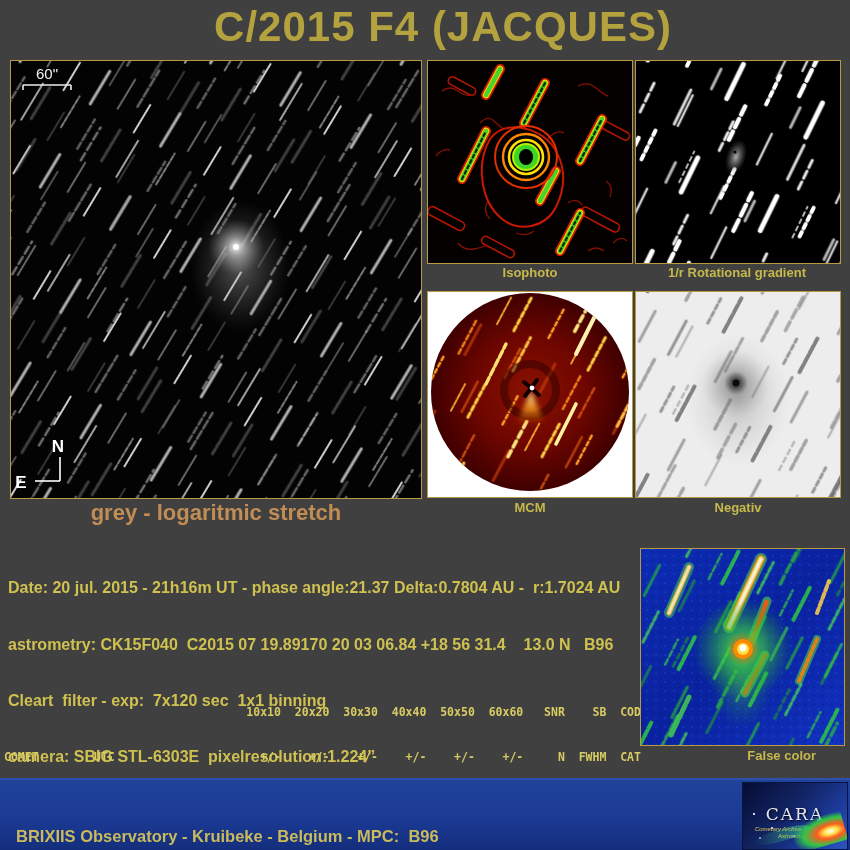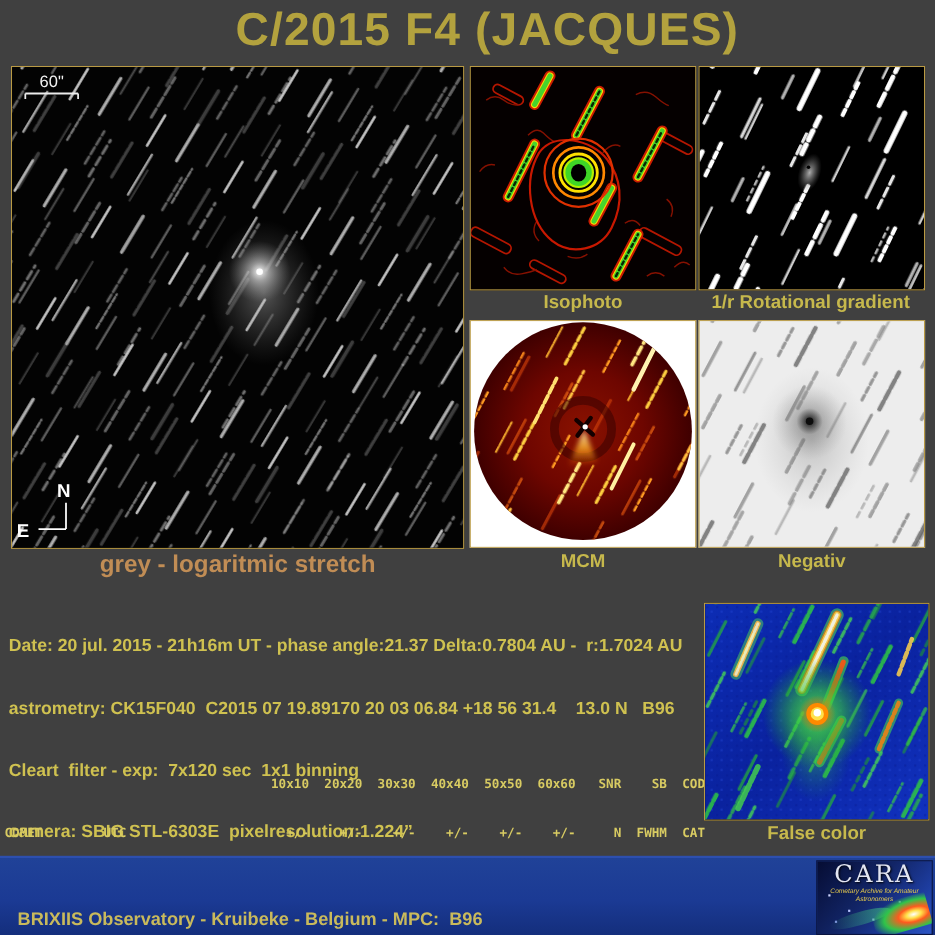--- a/index.html
+++ b/index.html
@@ -2,38 +2,38 @@
 <html><head>
 <meta charset="utf-8">
 <style>
   html,body { margin:0; padding:0; background:#000; }
   .stage { position:relative; width:850px; height:850px; background:#404040; overflow:hidden;
            font-family:"Liberation Sans",sans-serif;padding-left:36px; }
   .title { position:absolute; top:3px; left:0; width:100%; text-align:center;
            color:#b3a23e; font-size:42px; font-weight:bold; letter-spacing:1px; }
   .panel { position:absolute; border:1px solid #b99a44; background:#000; }
   .panel svg { display:block; }
-  .cap { position:absolute; color:#c6b84c; font-weight:bold; font-size:17px; text-align:center; }
+  .cap { position:absolute; color:#c6b84c; font-weight:bold; font-size:13px; text-align:center; }
   .cap-grey { color:#c18d55; font-size:22px; }
   .info { position:absolute; left:8px; top:542px; color:#cfc150; font-weight:bold;
           font-size:16px; line-height:18.7px; white-space:pre; z-index:1; }
   .phot { position:absolute; left:4px; top:676px; color:#d8cb62; font-weight:bold;
           font-family:"DejaVu Sans Mono",monospace; font-size:11.5px; line-height:14.7px;
           white-space:pre; z-index:1; }
   .fc-panel { z-index:5; }
   .footer { position:absolute; top:778px; left:0; width:850px; height:72px;
             background:linear-gradient(180deg,#204298 0%,#1b3a94 55%,#142e7c 100%);
             border-top:2px solid #2d4fae; box-sizing:border-box; z-index:6; }
   .footer-text { padding:4px 0 0 16px; color:#c9ba5c; font-weight:bold; font-size:16.5px;
                  line-height:21px; white-space:pre; }
   .cara { position:absolute; right:2px; top:2px; width:104px; height:66px; overflow:hidden;
           background:linear-gradient(130deg,#060d33 0%,#122567 45%,#1d3c9e 75%,#2c55c4 100%);
           border:1px solid #0a1440; }
-  .cara-title { font-family:"DejaVu Serif",serif; font-size:22px; color:#e3e6f2; text-align:center;
-                margin-top:1px; letter-spacing:2px; text-shadow:1px 1px 2px #000; line-height:24px; }
+  .cara-title { font-family:"DejaVu Serif",serif; font-size:17px; color:#e3e6f2; text-align:center;
+                margin-top:19px; letter-spacing:2px; text-shadow:1px 1px 2px #000; line-height:24px; }
   .cara-sub { font-size:6px; font-style:italic; color:#e4c94e; text-align:center; line-height:7px; }
   .cara-comet { position:absolute; right:2px; bottom:2px; width:52px; height:30px;
     background:radial-gradient(ellipse at 72% 58%, #ffffff 0%, #ffe14a 13%, #ff5a1e 27%,
                #30c44a 52%, rgba(20,80,200,0) 74%);
     transform:rotate(-16deg); }
   .cara-tail { position:absolute; right:36px; bottom:8px; width:58px; height:12px;
     background:linear-gradient(90deg, rgba(40,190,90,0) 0%, rgba(70,220,130,0.55) 100%);
     transform:rotate(-16deg); border-radius:50%; }
   .cara-stars { position:absolute; left:10px; top:30px; width:2px; height:2px; background:#cfd6ff;
     box-shadow: 18px 14px 0 #b9c4ff, 40px 22px 0 #93a4ef, 64px 6px 0 #8fa0e8, 6px 24px 0 #7e90dd; }
@@ -382,21 +382,21 @@
       <g>
         <ellipse cx="101" cy="132" rx="32" ry="48" fill="url(#fc-coma)" opacity=".4"></ellipse>
         <circle cx="102" cy="100" r="50" fill="url(#fc-coma)"></circle>
         <circle cx="102" cy="100" r="17" fill="url(#fc-inner)"></circle>
         <circle cx="102" cy="100" r="10" fill="#ff8a00"></circle>
         <circle cx="102" cy="100" r="6" fill="#ffe14a"></circle>
         <circle cx="102" cy="99" r="3.4" fill="#ffffff"></circle>
       </g>
     </svg>
   </div>
-  <div class="cap" style="left:640px; top:748px; width:205px;">False color</div>
+  <div class="cap" style="left:611px; top:748px; width:205px;text-align:right;">False color</div>
 
   <div class="footer">
     <div class="footer-text">
       <div>BRIXIIS Observatory - Kruibeke - Belgium - MPC:  B96</div>
       
       
     </div>
     <div class="cara">
       <div class="cara-stars"></div>
       <div class="cara-title">CARA</div>

